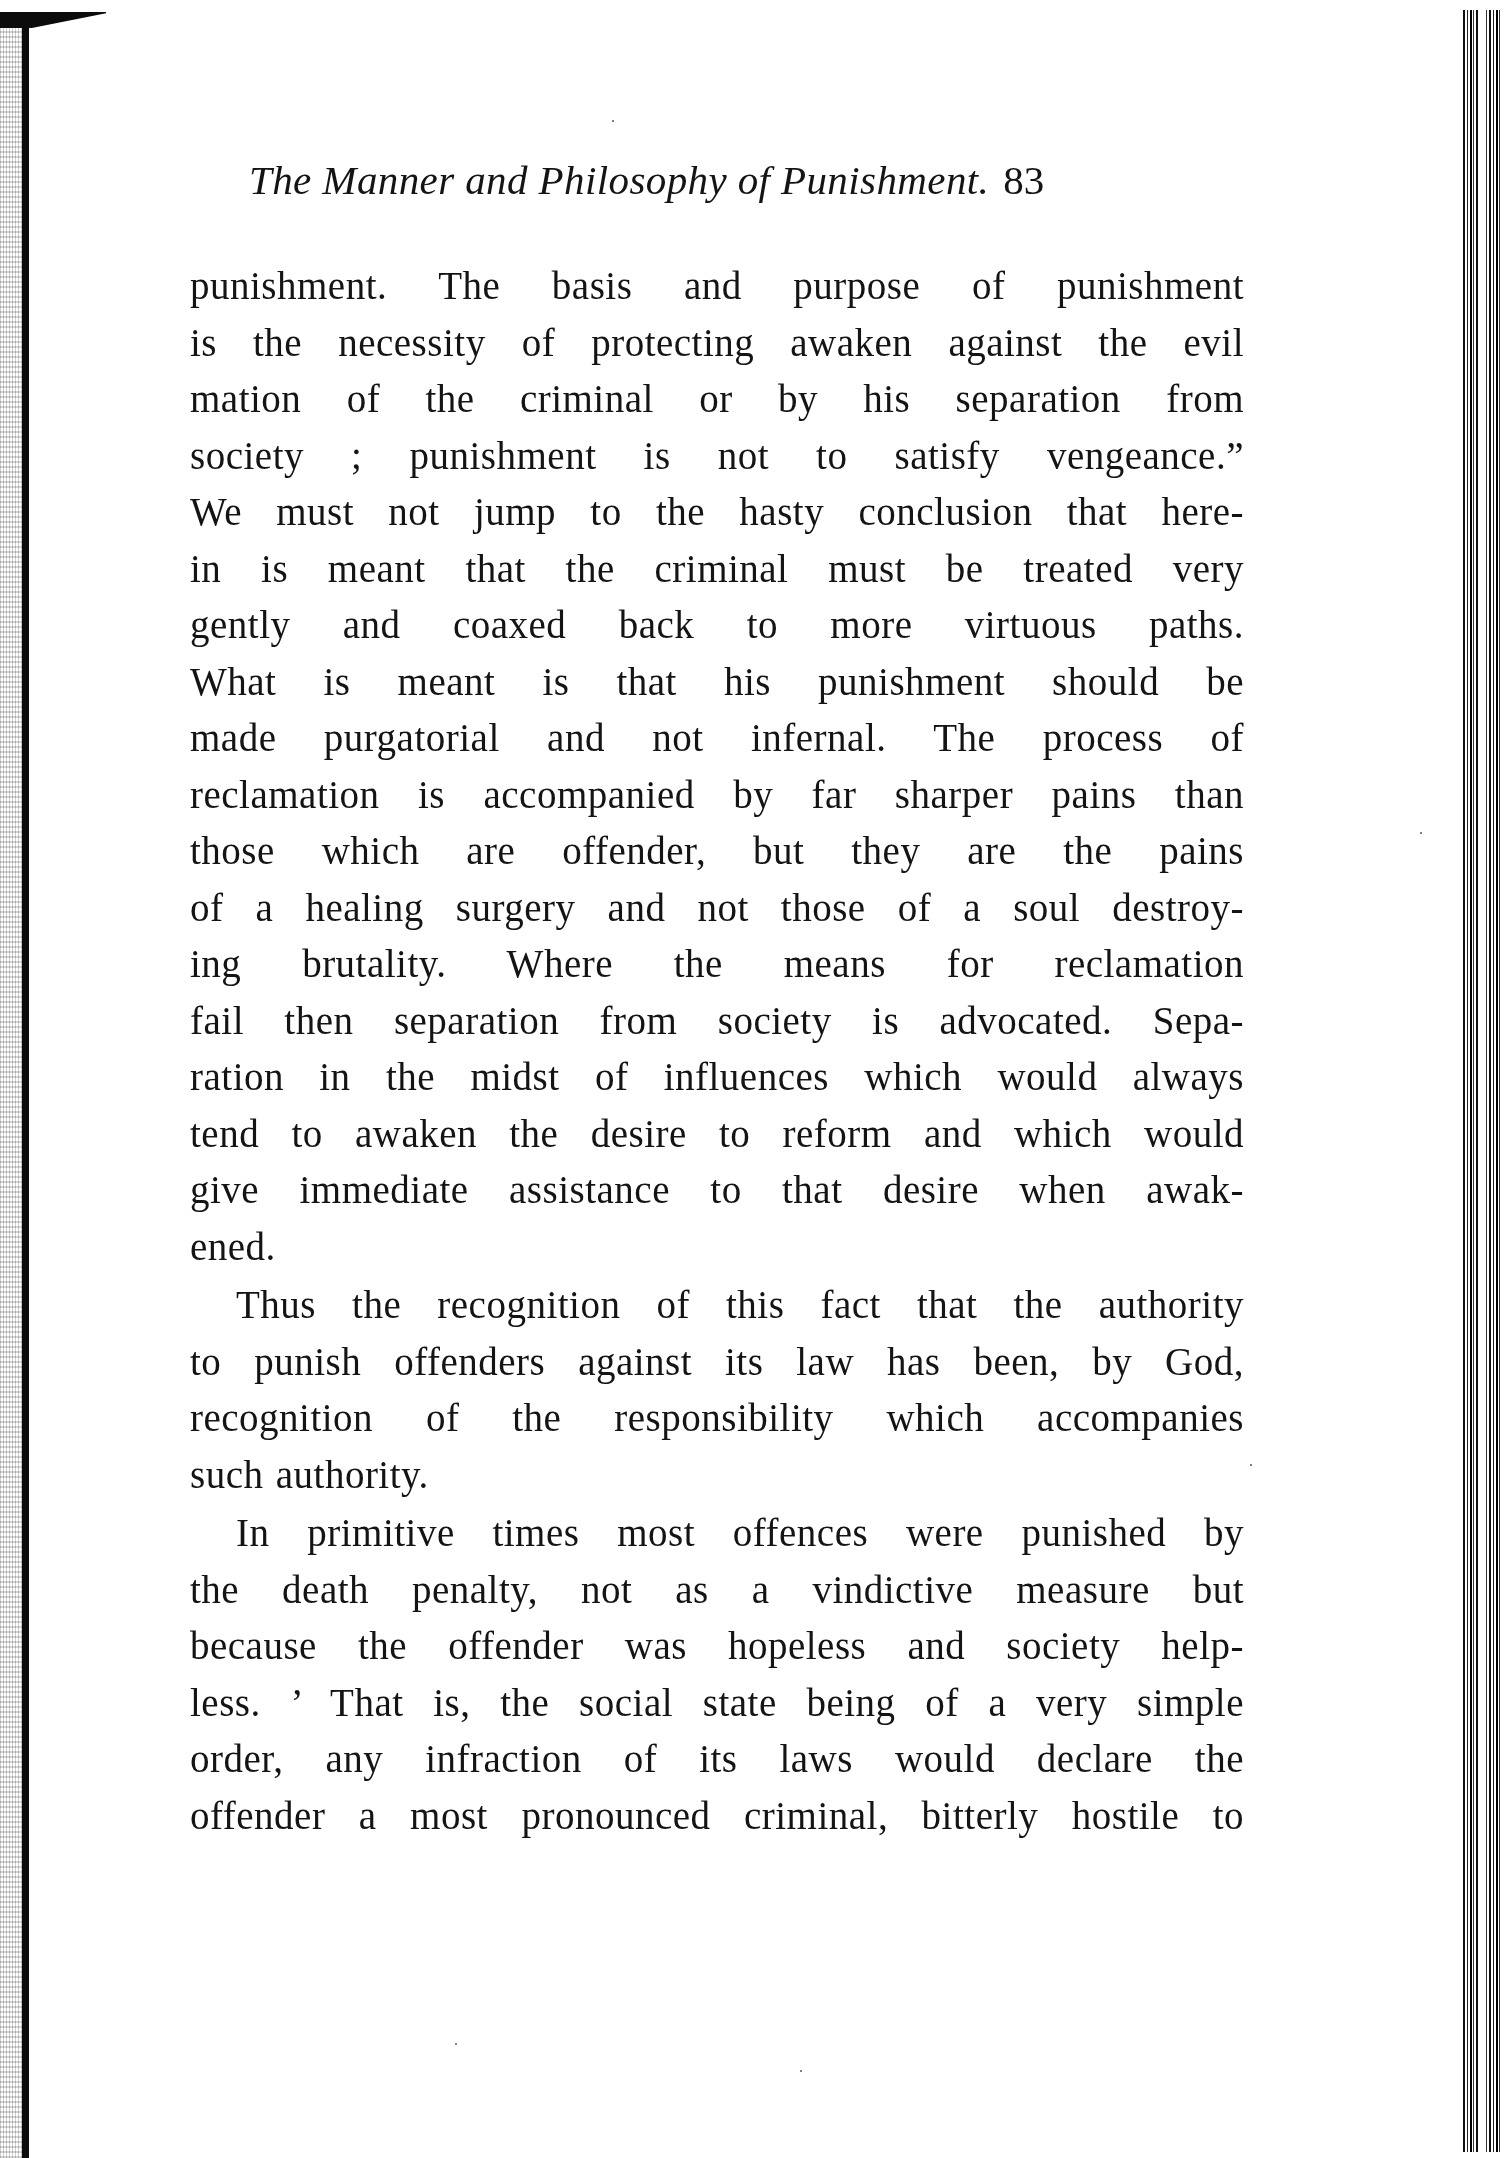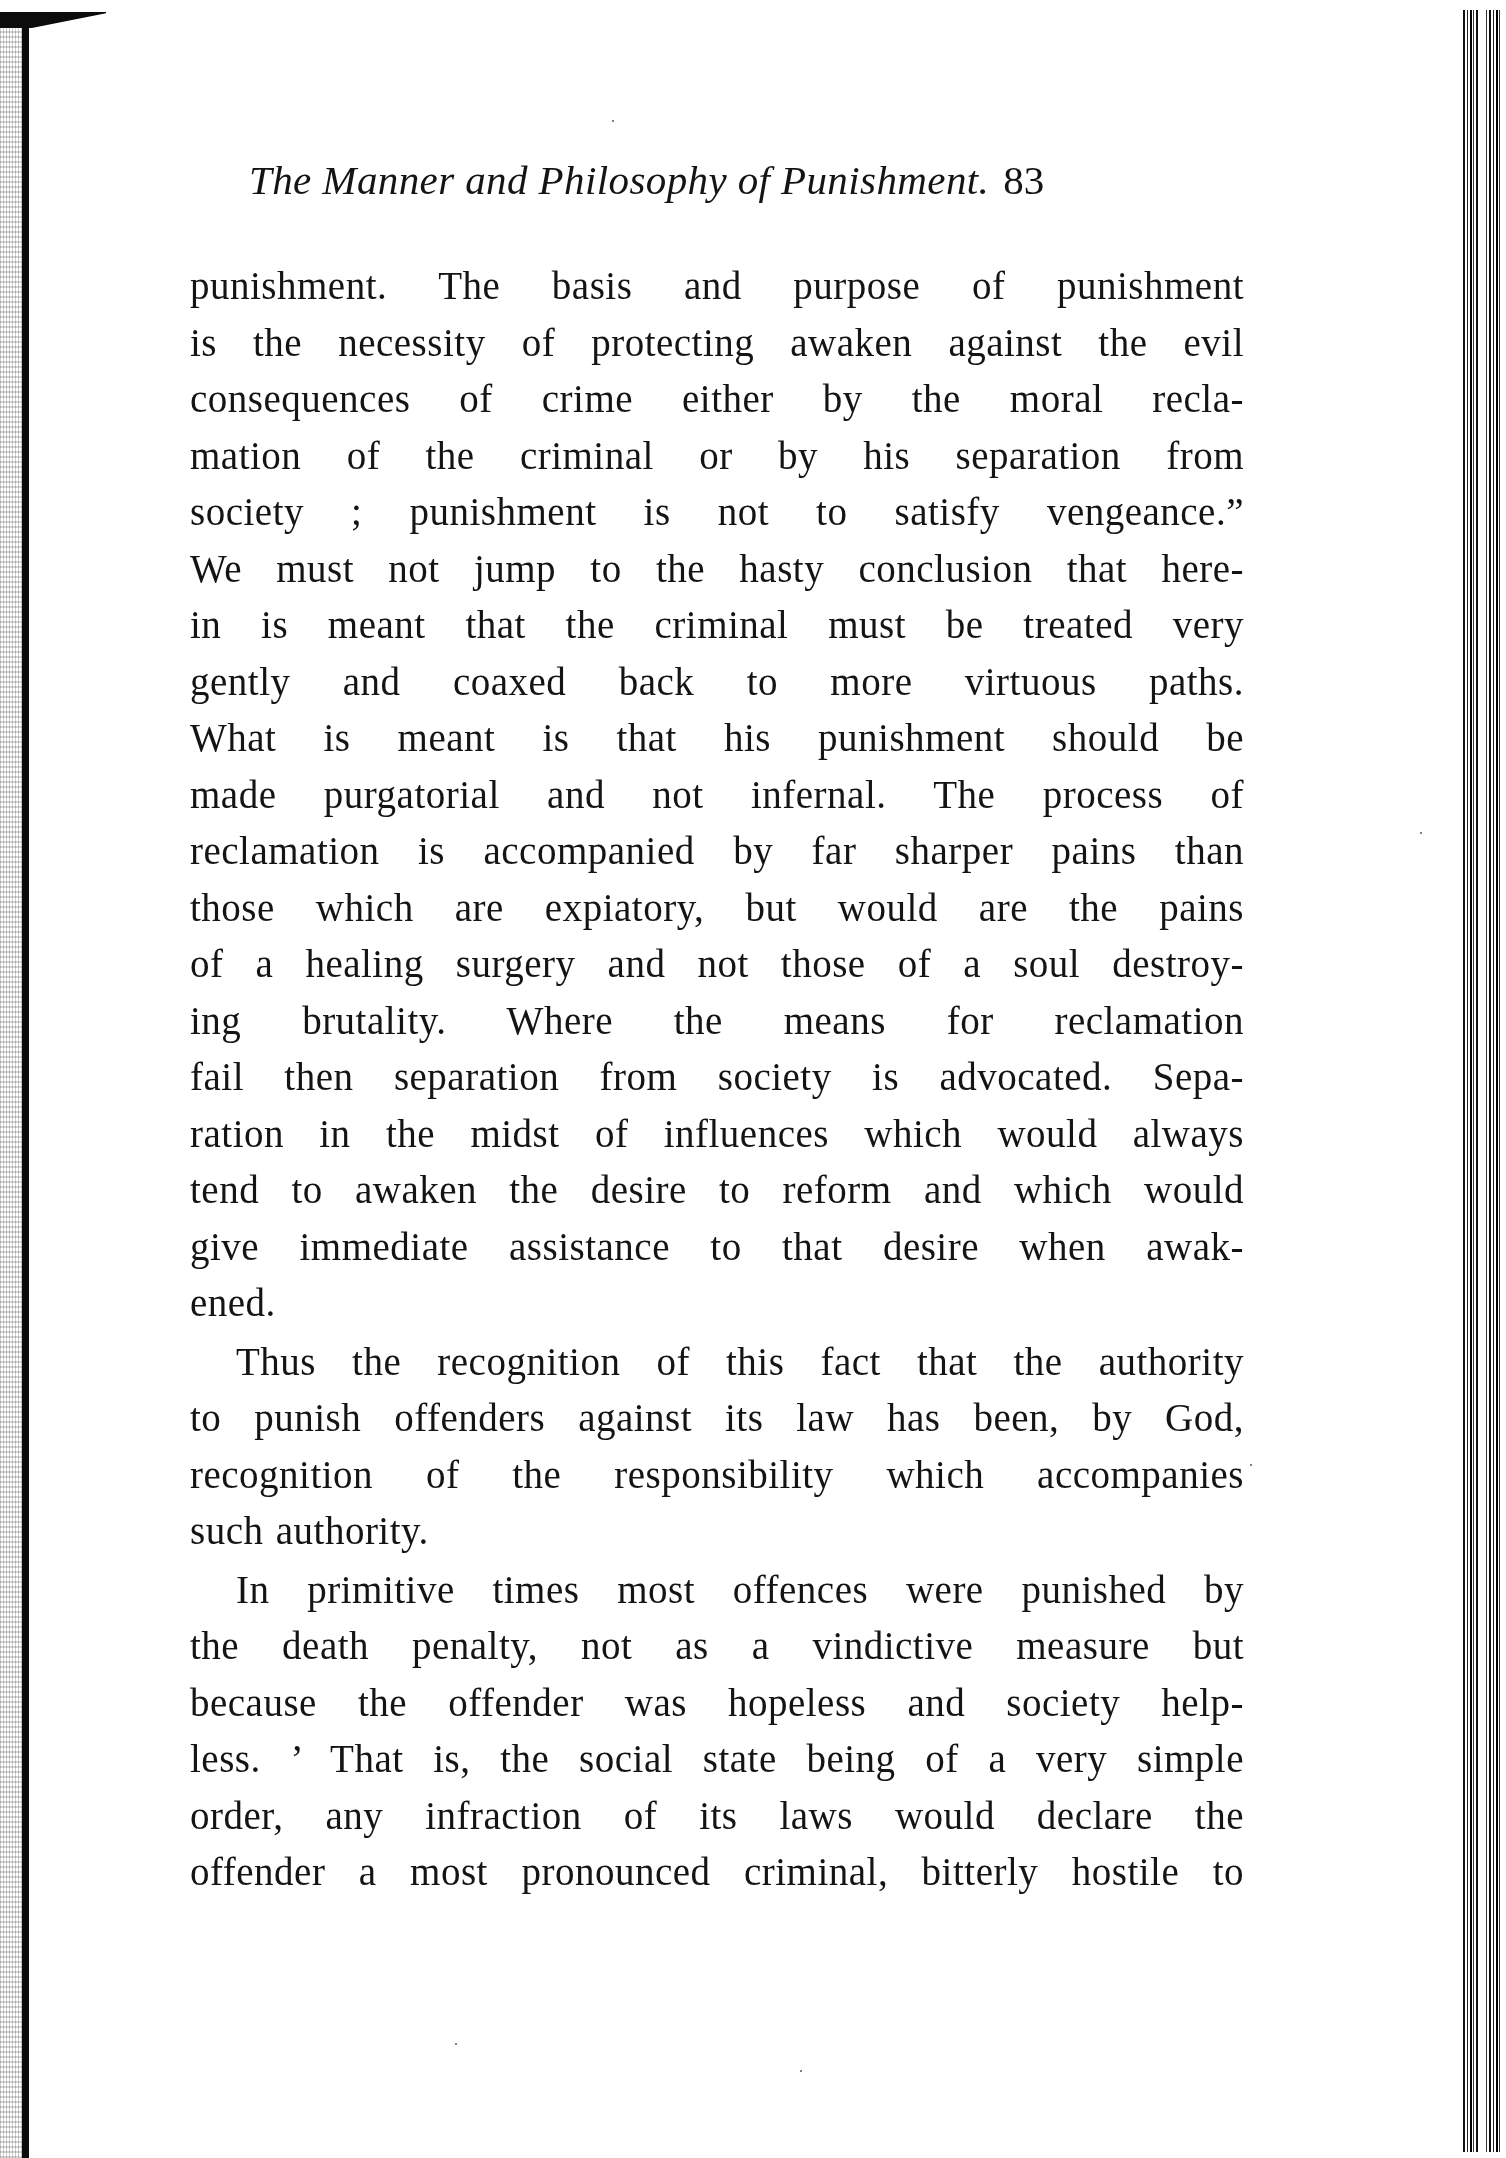--- a/index.html
+++ b/index.html
@@ -118,30 +118,29 @@
 <div class="edge-gap"></div>
 
 <div class="running-head">
   <span class="title">The Manner and Philosophy of Punishment.</span><span class="folio">83</span>
 </div>
 
 <div class="text-block" id="text-block">
     <div>
       <span class="line">punishment. The basis and purpose of punishment</span>
       <span class="line">is the necessity of protecting awaken against the evil</span>
-      <span class="line">consequences of crime either by the moral recla-</span>
       <span class="line">mation of the criminal or by his separation from</span>
       <span class="line">society ; punishment is not to satisfy vengeance.”</span>
       <span class="line">We must not jump to the hasty conclusion that here-</span>
       <span class="line">in is meant that the criminal must be treated very</span>
       <span class="line">gently and coaxed back to more virtuous paths.</span>
       <span class="line">What is meant is that his punishment should be</span>
       <span class="line">made purgatorial and not infernal. The process of</span>
       <span class="line">reclamation is accompanied by far sharper pains than</span>
-      <span class="line">those which are expiatory, but would are the pains</span>
+      <span class="line">those which are offender, but they are the pains</span>
       <span class="line">of a healing surgery and not those of a soul destroy-</span>
       <span class="line">ing brutality. Where the means for reclamation</span>
       <span class="line">fail then separation from society is advocated. Sepa-</span>
       <span class="line">ration in the midst of influences which would always</span>
       <span class="line">tend to awaken the desire to reform and which would</span>
       <span class="line">give immediate assistance to that desire when awak-</span>
       <span class="line last">ened.</span>
     </div>
     <div class="para-gap"></div>
     <div>

